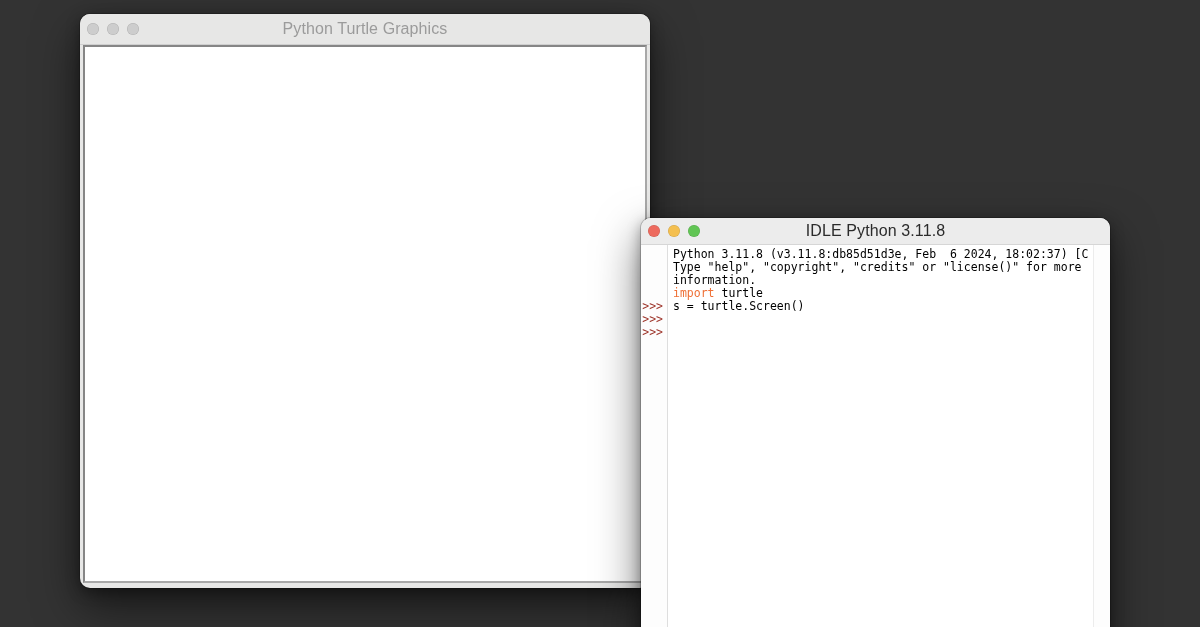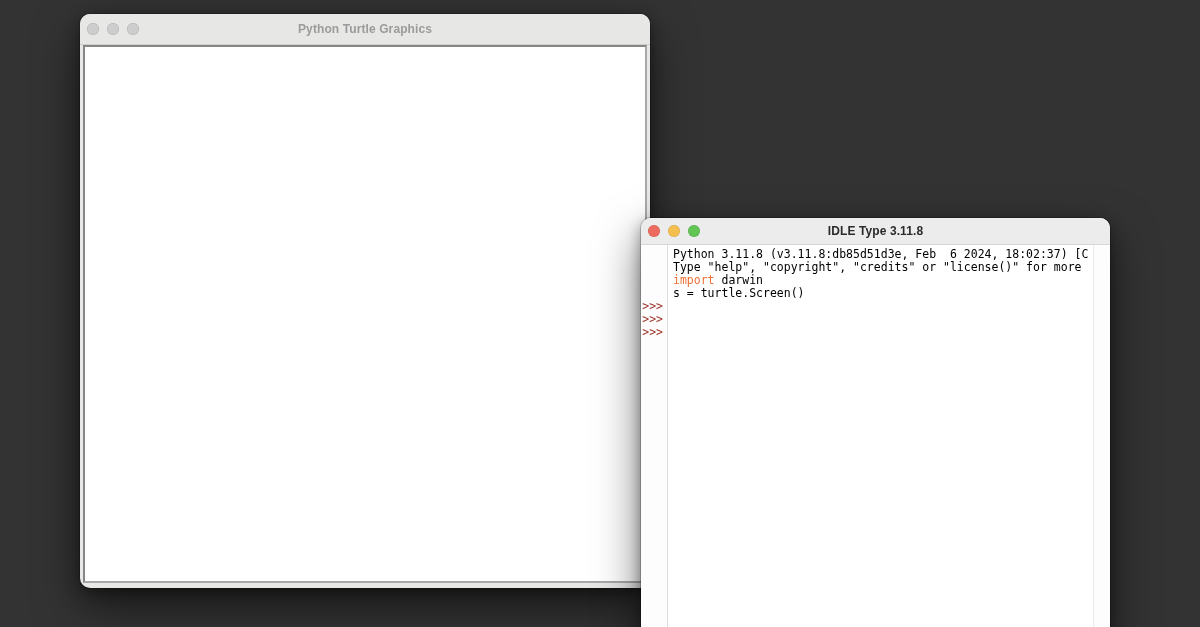--- a/index.html
+++ b/index.html
@@ -23,22 +23,22 @@
                 0 4px 14px rgba(0,0,0,0.35);
   }
   .titlebar {
     position: relative;
     display: flex;
     align-items: center;
     justify-content: center;
     border-radius: 10px 10px 0 0;
   }
   .title {
-    font-size: 12px;
-    font-weight: bold;
+    font-size: 16px;
+    font-weight: normal;
     letter-spacing: 0.1px;
   }
   .traffic {
     position: absolute;
     left: 7px;
     top: 50%;
     transform: translateY(-50%);
     display: flex;
     gap: 8px;
   }
@@ -165,36 +165,37 @@
     </div>
   </section>
 
   <section class="window idle-window">
     <header class="titlebar">
       <div class="traffic">
         <span class="light red"></span>
         <span class="light yellow"></span>
         <span class="light green"></span>
       </div>
-      <div class="title">IDLE Type 3.11.8</div>
+      <div class="title">IDLE Python 3.11.8</div>
     </header>
     <div class="shell">
       <div class="gutter" id="gutter">
           <div class="gutter-line"></div>
           <div class="gutter-line"></div>
           <div class="gutter-line"></div>
           <div class="gutter-line"></div>
           <div class="gutter-line">&gt;&gt;&gt;</div>
           <div class="gutter-line">&gt;&gt;&gt;</div>
           <div class="gutter-line">&gt;&gt;&gt;</div>
         </div>
       <div class="lines" id="lines">
           <div class="shell-line"><span class="seg-plain">Python 3.11.8 (v3.11.8:db85d51d3e, Feb  6 2024, 18:02:37) [C</span></div>
           <div class="shell-line"><span class="seg-plain">Type "help", "copyright", "credits" or "license()" for more</span></div>
-          <div class="shell-line"><span class="seg-keyword">import</span><span class="seg-plain"> darwin</span></div>
+          <div class="shell-line"><span class="seg-plain">information.</span></div>
+          <div class="shell-line"><span class="seg-keyword">import</span><span class="seg-plain"> turtle</span></div>
           <div class="shell-line"><span class="seg-plain">s = turtle.Screen()</span></div>
           <div class="shell-line"></div>
         </div>
       <div class="scrollbar"></div>
     </div>
   </section>
 
 </div>
 
 </body></html>

